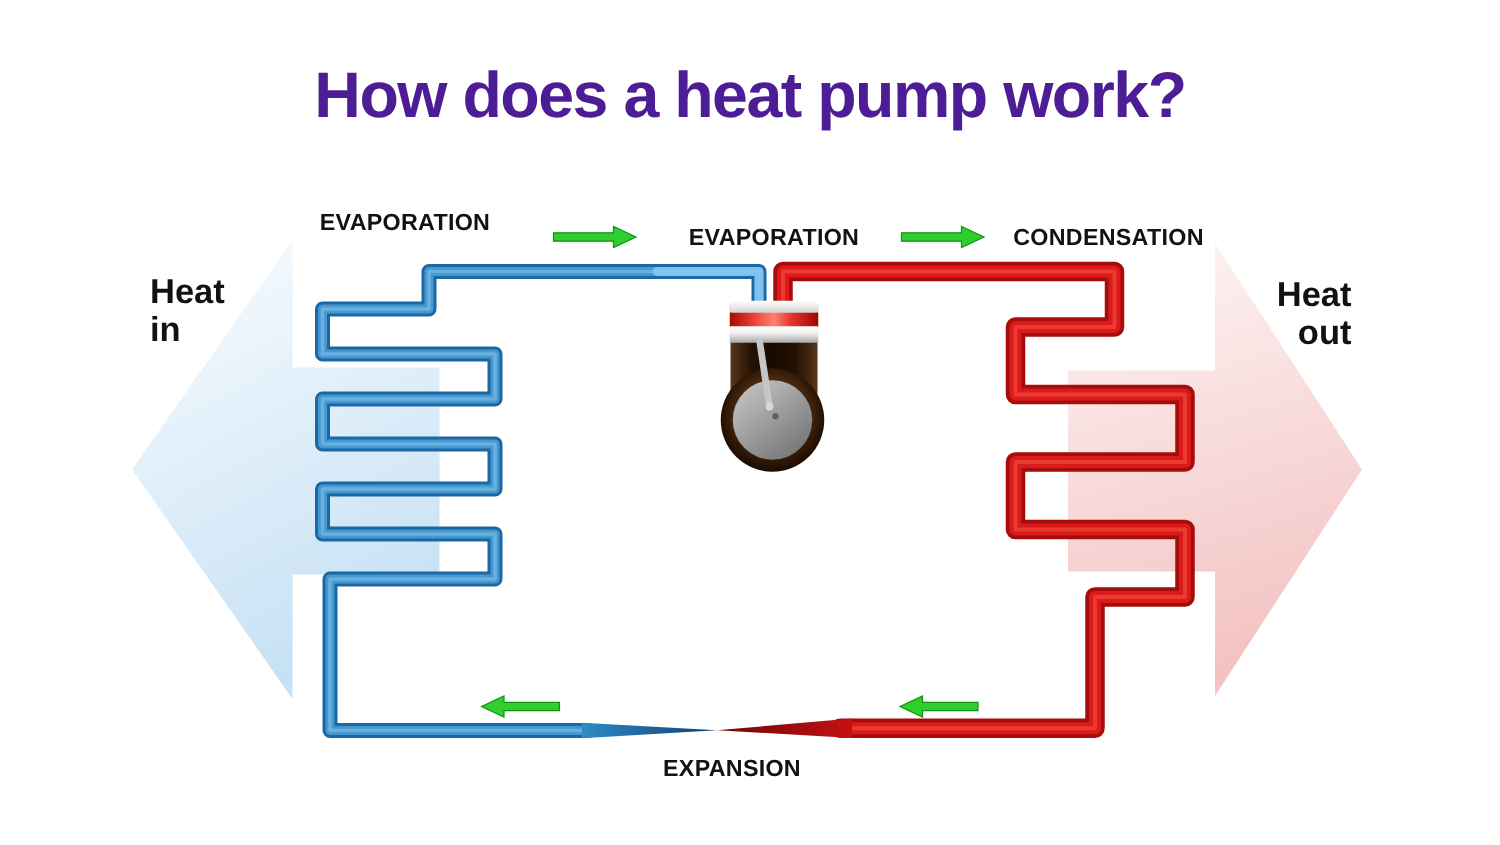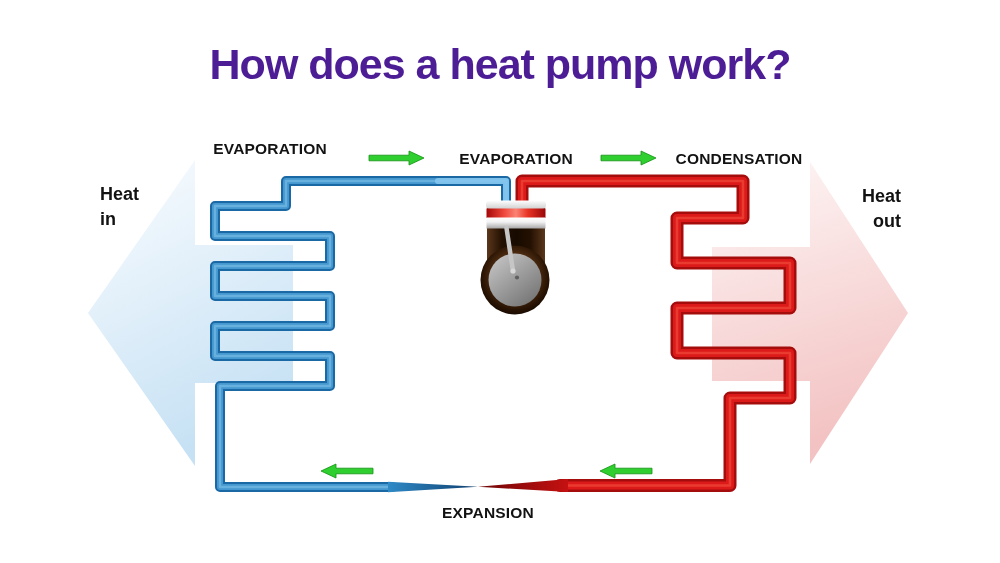--- a/index.html
+++ b/index.html
@@ -6,21 +6,21 @@
   .stage{position:relative;width:1000px;height:563px;background:#ffffff;overflow:hidden;
          font-family:"Liberation Sans", sans-serif;}
   .title{position:absolute;left:0;top:40px;width:1000px;text-align:center;
          font-size:43px;font-weight:bold;letter-spacing:-1px;color:#4c1d95;}
   .stage-label{position:absolute;transform:translateX(-50%);font-size:15.5px;font-weight:bold;
          color:#121212;letter-spacing:.2px;white-space:nowrap;}
   .lbl-evaporation{left:270px;top:140px;}
   .lbl-compression{left:516px;top:150px;}
   .lbl-condensation{left:739px;top:150px;}
   .lbl-expansion{left:488px;top:504px;}
-  .side-label{position:absolute;font-size:18px;font-weight:bold;color:#121212;
+  .side-label{position:absolute;font-size:23px;font-weight:bold;color:#121212;
          line-height:25px;white-space:pre-line;}
   .heat-in{left:100px;top:182px;text-align:left;}
   .heat-out{left:800px;top:184px;width:101px;text-align:right;}
   svg{position:absolute;left:0;top:0;}
 </style>
 </head>
 <body>
 
 <div class="stage">
 

